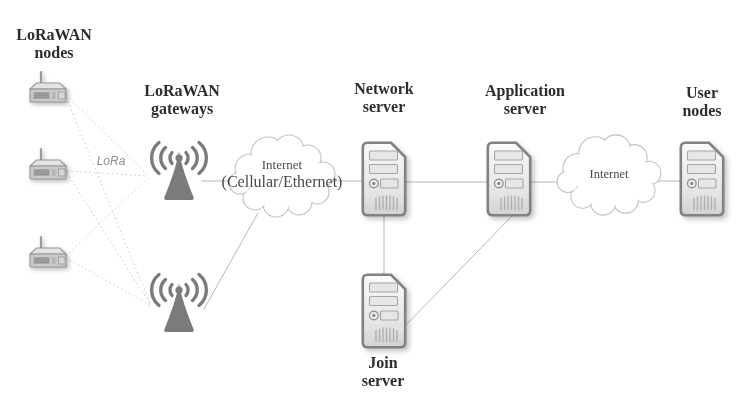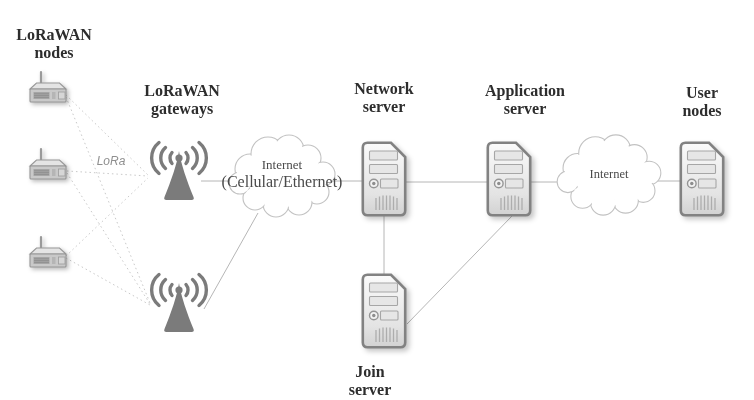--- a/index.html
+++ b/index.html
@@ -16,21 +16,21 @@
     text-align:center; white-space:pre-line;
     font-size:16px; line-height:1.13;
     color:var(--label-text,#2d2d2d);
     font-weight:bold;
   }
   .lbl-nodes       { left:54px;  top:26px;  }
   .lbl-gateways    { left:182px; top:82px;  }
   .lbl-network     { left:384px; top:80px;  }
   .lbl-application { left:509px; top:82px;margin-left:16px;  }
   .lbl-user        { left:702px; top:84px;  }
-  .lbl-join        { left:370px; top:354px;margin-top:9px; }
+  .lbl-join        { left:383px; top:354px; }
 
   .lora-label {
     position:absolute; left:111px; top:154px; transform:translateX(-50%);
     font-family:"Liberation Sans", sans-serif; font-style:italic;
     font-size:12px; color:var(--lora-text,#8f8f8f);
   }
 
   .cloud { position:absolute; }
   .cloud svg { width:100%; height:100%; display:block; }
   .cloud-1 { left:226px; top:129px; width:112px; height:92px; }

